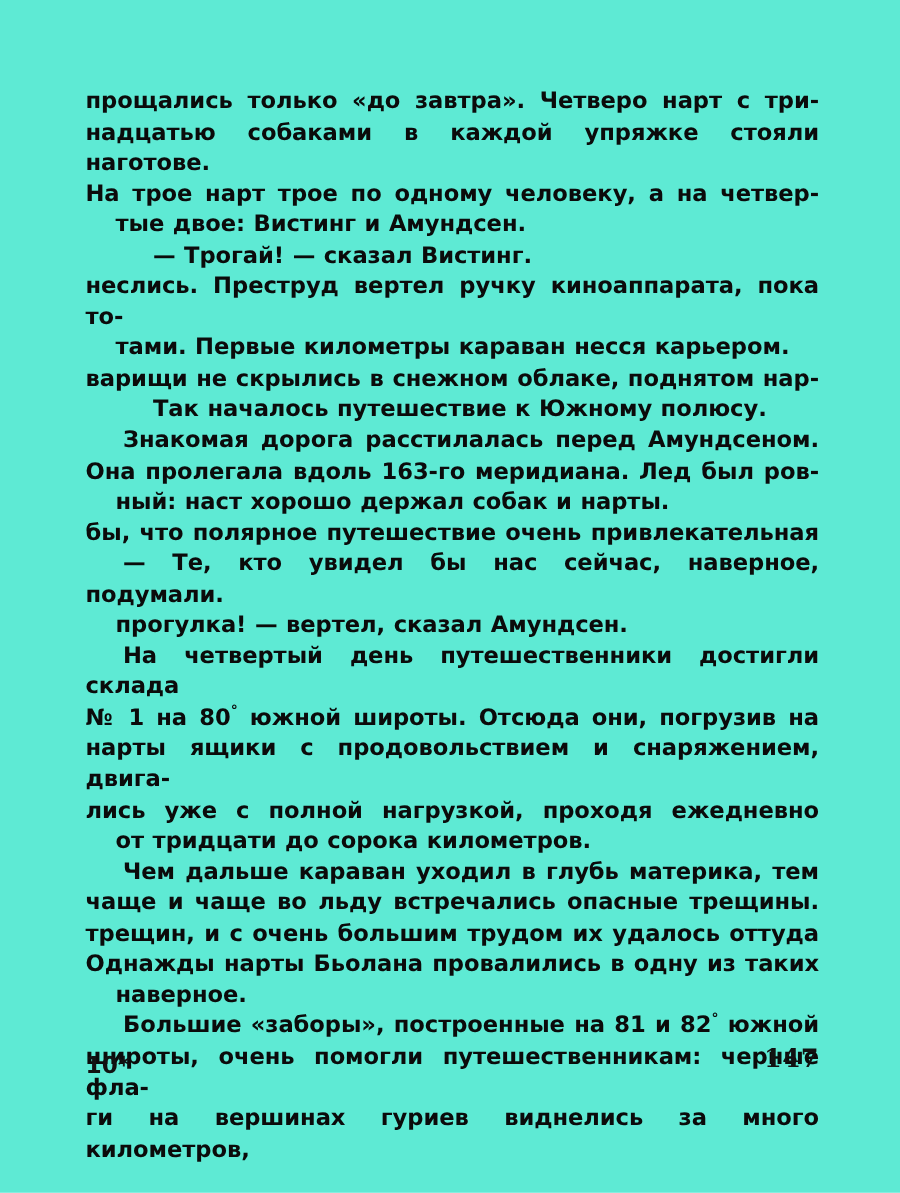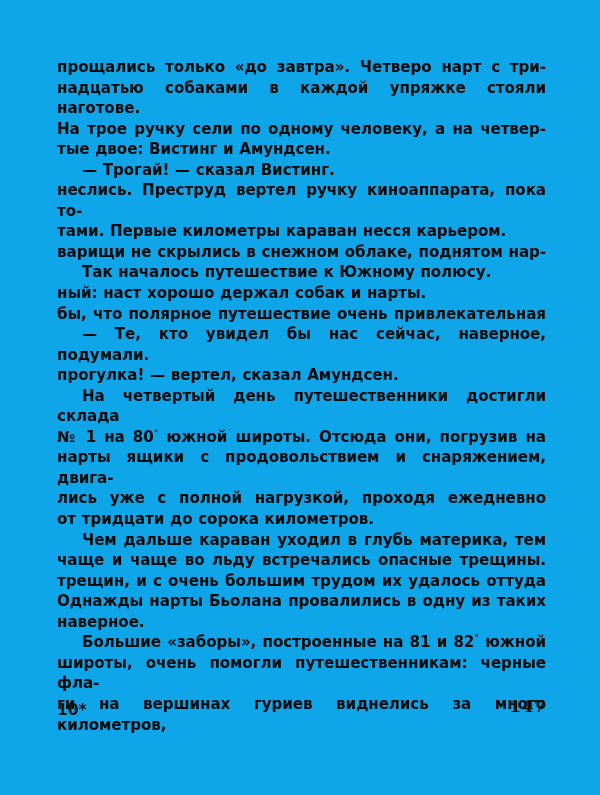--- a/index.html
+++ b/index.html
@@ -13,21 +13,21 @@
     background: #ffffff;
     font-family: "DejaVu Sans", "Liberation Sans", sans-serif;
     color: #0b0b0b;
     overflow: hidden;
   }
 
   .page {
     position: relative;
     width: 600px;
     height: 795px;
-    background: #0ea5e9;
+    background: #5eead4;
     box-sizing: border-box;
   }
 
   
   .text-block {
     position: absolute;
     left: 57px;
     top: 57px;
     width: 489px;
   }
@@ -49,21 +49,21 @@
 
   
   .line {
     display: block;
     text-align: justify;
     text-align-last: justify;
     text-indent: 0;
     white-space: pre-wrap;
   }
   .line.indent { text-indent: 25px; }
-  .line.flush  { text-align-last: left; }
+  .line.flush  { text-align-last: left; margin-left: 20px; }
 
   .deg {
     font-size: 0.62em;
     vertical-align: super;
     line-height: 0;
     font-weight: 700;
   }
 
   
   .footer {
@@ -98,39 +98,41 @@
 </head>
 <body style="background: rgb(255, 255, 255); color: rgb(11, 11, 11);">
 
 <div class="page">
 
   <div class="text-block">
 
     <p class="para no-indent">
       <span class="line">прощались только «до завтра». Четверо нарт с три-</span>
       <span class="line">надцатью собаками в каждой упряжке стояли наготове.</span>
-      <span class="line">На трое ручку сели по одному человеку, а на четвер-</span>
+      <span class="line">На трое нарт трое по одному человеку, а на четвер-</span>
       <span class="line flush">тые двое: Вистинг и Амундсен.</span>
     </p>
 
     <p class="para">
       <span class="line indent flush">— Трогай! — сказал Вистинг.</span>
     </p>
 
     <p class="para">
       <span class="line">неслись. Преструд вертел ручку киноаппарата, пока то-</span>
       <span class="line flush">тами. Первые километры караван несся карьером.</span>
       <span class="line">варищи не скрылись в снежном облаке, поднятом нар-</span>
     </p>
 
     <p class="para">
       <span class="line indent flush">Так началось путешествие к Южному полюсу.</span>
     </p>
 
     <p class="para">
+      <span class="line indent">Знакомая дорога расстилалась перед Амундсеном.</span>
+      <span class="line">Она пролегала вдоль 163-го меридиана. Лед был ров-</span>
       <span class="line flush">ный: наст хорошо держал собак и нарты.</span>
     </p>
 
     <p class="para">
       <span class="line">бы, что полярное путешествие очень привлекательная</span>
       <span class="line indent">— Те, кто увидел бы нас сейчас, наверное, подумали.</span>
       <span class="line flush">прогулка! — вертел, сказал Амундсен.</span>
     </p>
 
     <p class="para">

